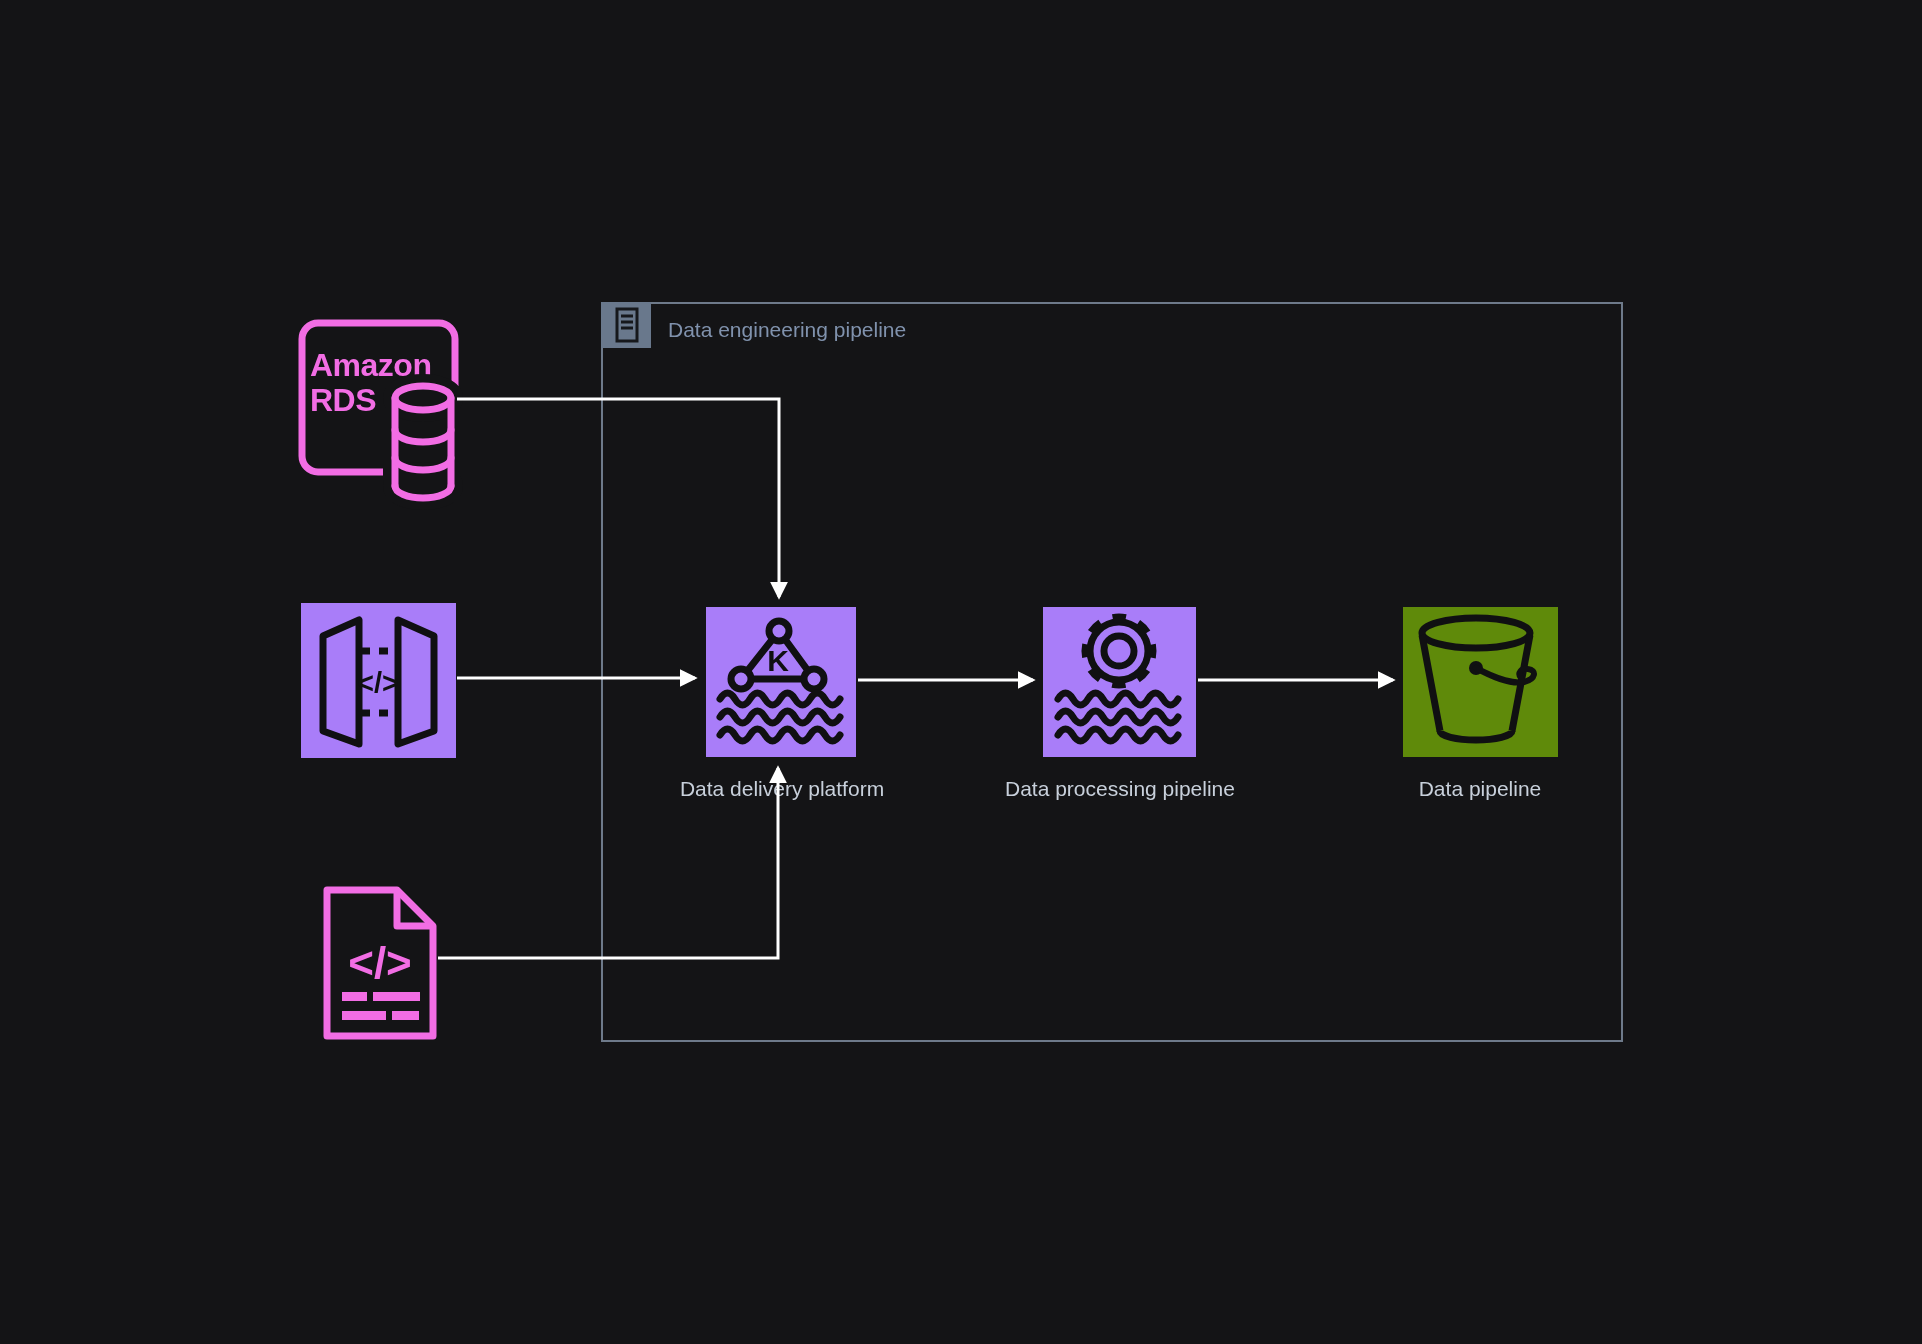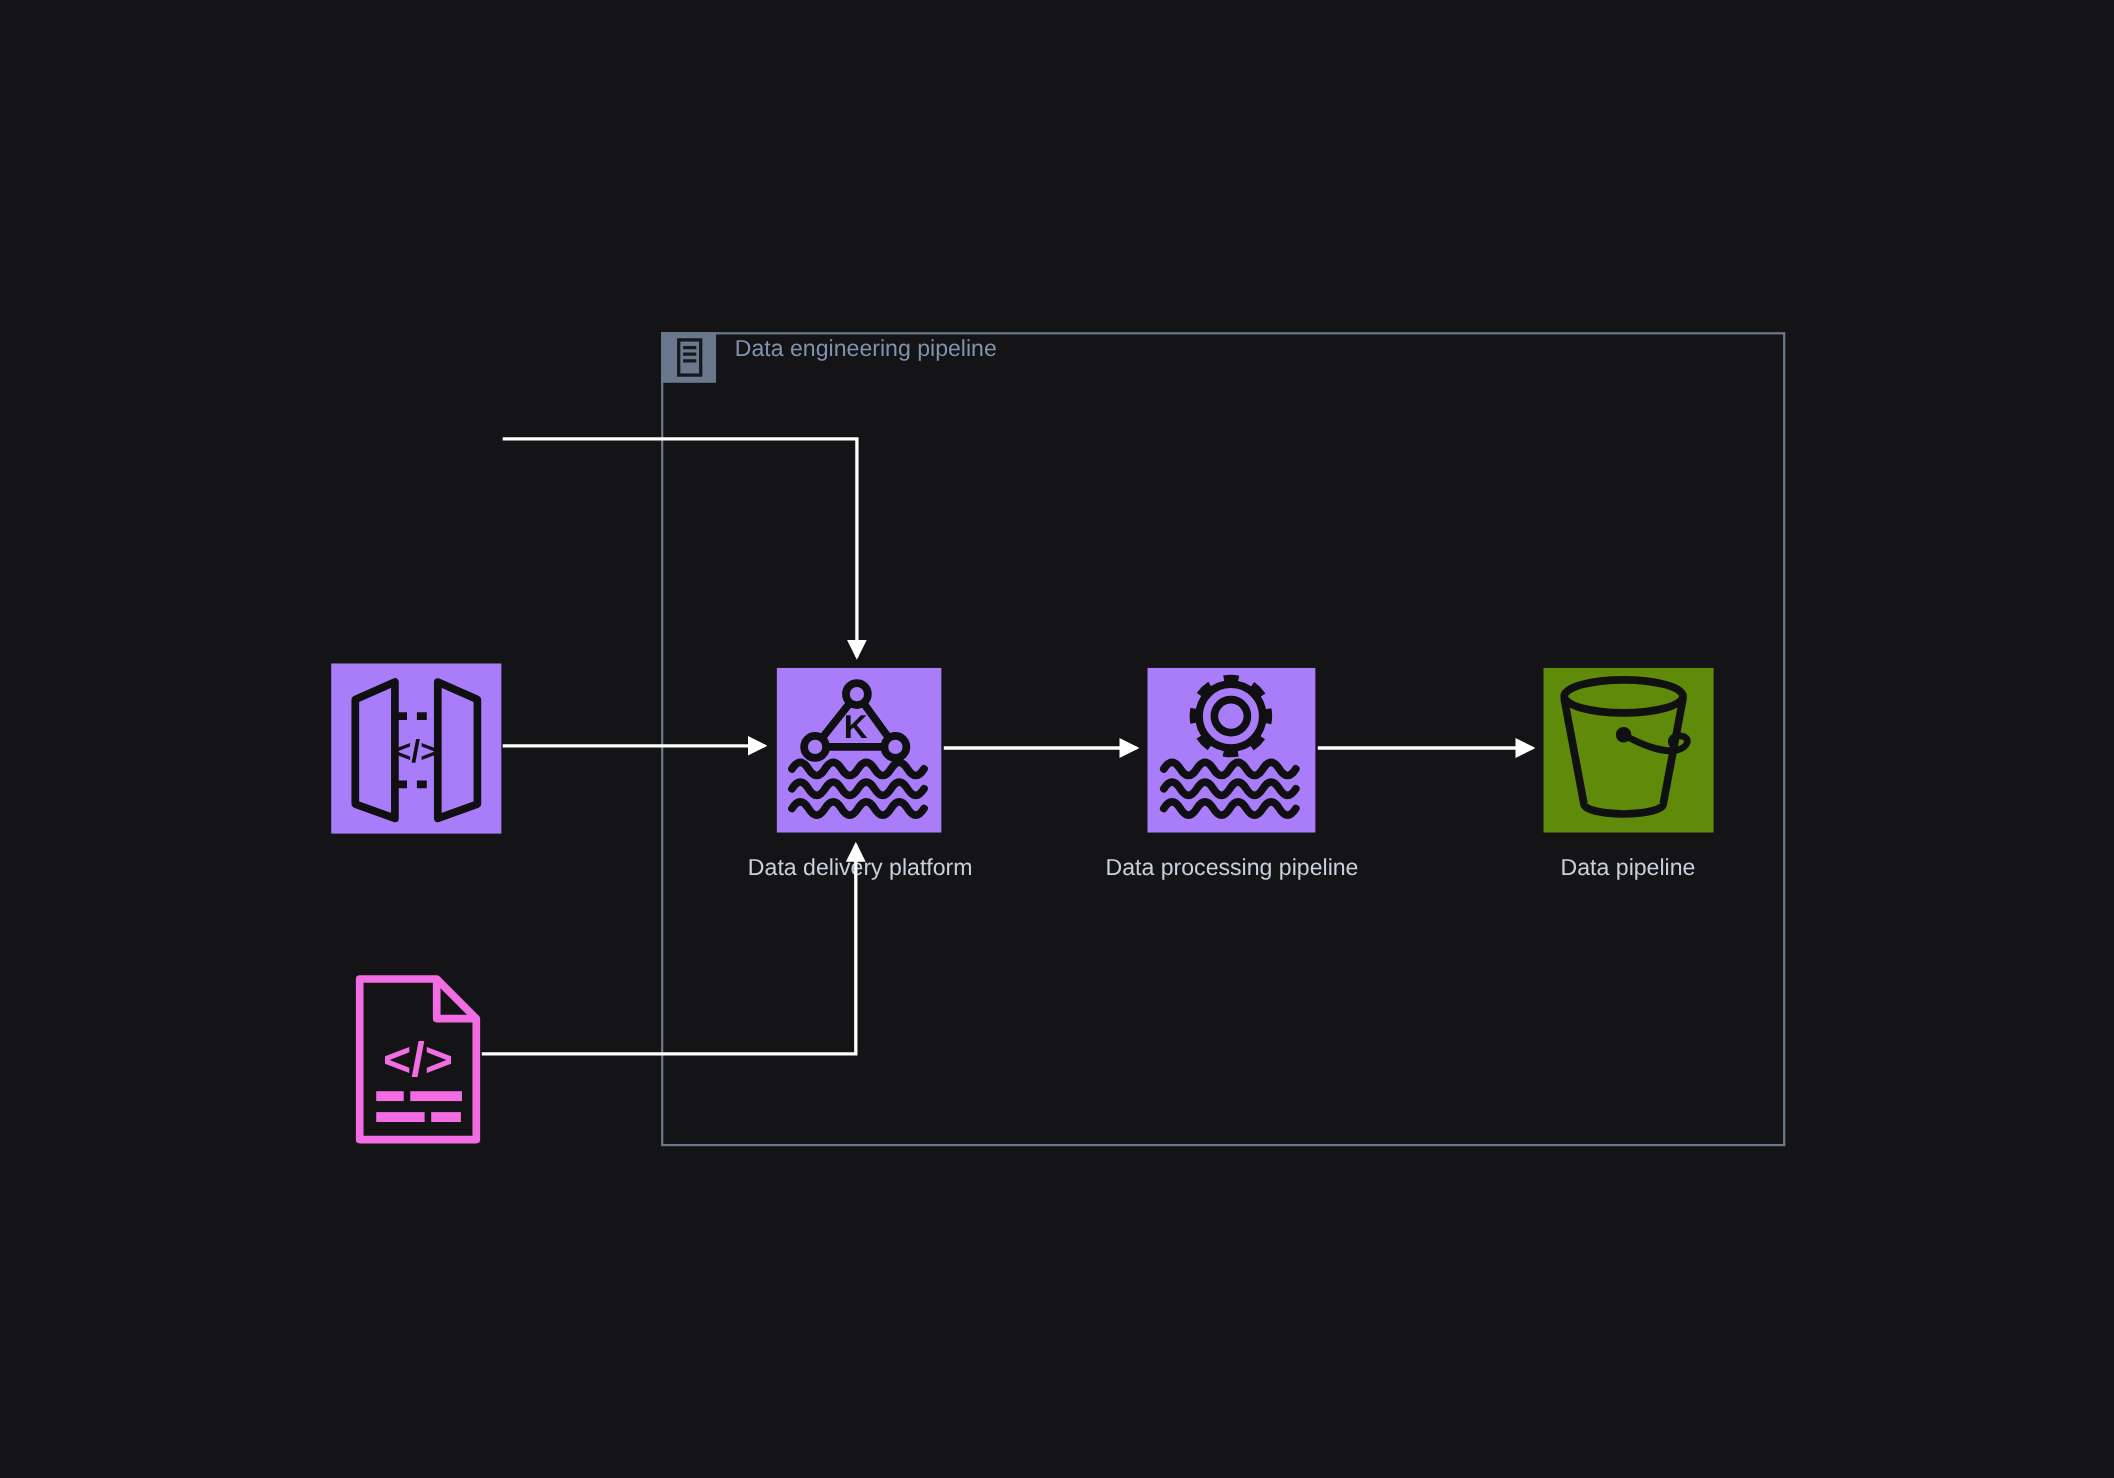--- a/index.html
+++ b/index.html
@@ -2,21 +2,21 @@
 <html><head>
 <meta charset="utf-8">
 <style>
   html,body{margin:0;padding:0;background:#141416;}
   #canvas{position:relative;width:1922px;height:1344px;background:#141416;overflow:hidden;
           font-family:"Liberation Sans",sans-serif;}
   .abs{position:absolute;}
   
   #group-box{left:601px;top:302px;width:1018px;height:736px;border:2px solid #6E7A8A;}
   #group-badge{left:601px;top:302px;width:50px;height:46px;background:#69788C;}
-  #group-title{left:668px;top:304px;width:420px;height:28px;color:#8092AD;font-size:21px;line-height:28px;}
+  #group-title{left:668px;top:316px;width:420px;height:28px;color:#8092AD;font-size:21px;line-height:28px;}
   
   .node{width:150px;height:150px;top:607px;}
   
   .node-label{top:776px;height:26px;color:#C8D0DB;font-size:21px;line-height:26px;text-align:center;}
   #label-delivery{left:632px;width:300px;}
   #label-processing{left:970px;width:300px;}
   #label-storage{left:1330px;width:300px;}
   svg{display:block;}
   #connector-layer{left:0;top:0;z-index:10;pointer-events:none;}
 </style>
@@ -29,20 +29,41 @@
   <div id="group-badge" class="abs">
     <svg width="50" height="46" viewBox="0 0 50 46">
       <rect x="16" y="7" width="20" height="32" fill="none" stroke="#16181C" stroke-width="3"></rect>
       <line x1="20" y1="14" x2="32" y2="14" stroke="#16181C" stroke-width="3"></line>
       <line x1="20" y1="20" x2="32" y2="20" stroke="#16181C" stroke-width="3"></line>
       <line x1="20" y1="26" x2="32" y2="26" stroke="#16181C" stroke-width="3"></line>
     </svg>
   </div>
   <div id="group-title" class="abs">Data engineering pipeline</div>
 
+  <div class="abs" style="left:295px;top:318px;">
+    <svg width="182" height="192" viewBox="0 0 182 192">
+      <rect x="7" y="5" width="153" height="149" rx="16" fill="none" stroke="#F26DE4" stroke-width="7"></rect>
+      <text x="15" y="58" fill="#F26DE4" font-size="32" font-weight="bold" letter-spacing="-0.5">Amazon</text>
+      <text x="15" y="93" fill="#F26DE4" font-size="32" font-weight="bold" letter-spacing="-0.5">RDS</text>
+
+      <g>
+        <rect x="100" y="80" width="56" height="88" fill="#141416" stroke="#141416" stroke-width="24"></rect>
+        <ellipse cx="128" cy="80" rx="28" ry="12" fill="#141416" stroke="#141416" stroke-width="24"></ellipse>
+        <ellipse cx="128" cy="168" rx="28" ry="12" fill="#141416" stroke="#141416" stroke-width="24"></ellipse>
+      </g>
+      <g fill="none" stroke="#F26DE4" stroke-width="7" stroke-linecap="round">
+        <ellipse cx="128" cy="80" rx="28" ry="12"></ellipse>
+        <line x1="100" y1="80" x2="100" y2="168"></line>
+        <line x1="156" y1="80" x2="156" y2="168"></line>
+        <path d="M100,112 A28,12 0 0 0 156,112"></path>
+        <path d="M100,140 A28,12 0 0 0 156,140"></path>
+        <path d="M100,168 A28,12 0 0 0 156,168"></path>
+      </g>
+    </svg>
+  </div>
 
   <div class="abs" style="left:301px;top:603px;">
     <svg width="155" height="155" viewBox="0 0 155 155">
       <rect x="0" y="0" width="155" height="155" fill="#A97DF9"></rect>
       <g fill="none" stroke="#101012" stroke-width="7" stroke-linejoin="round">
         <polygon points="22,33 58,17 58,141 22,128"></polygon>
         <polygon points="97,17 133,33 133,128 97,141"></polygon>
         <line x1="60" y1="48" x2="95" y2="48" stroke-dasharray="9 9"></line>
         <line x1="60" y1="110" x2="95" y2="110" stroke-dasharray="9 9"></line>
       </g>

